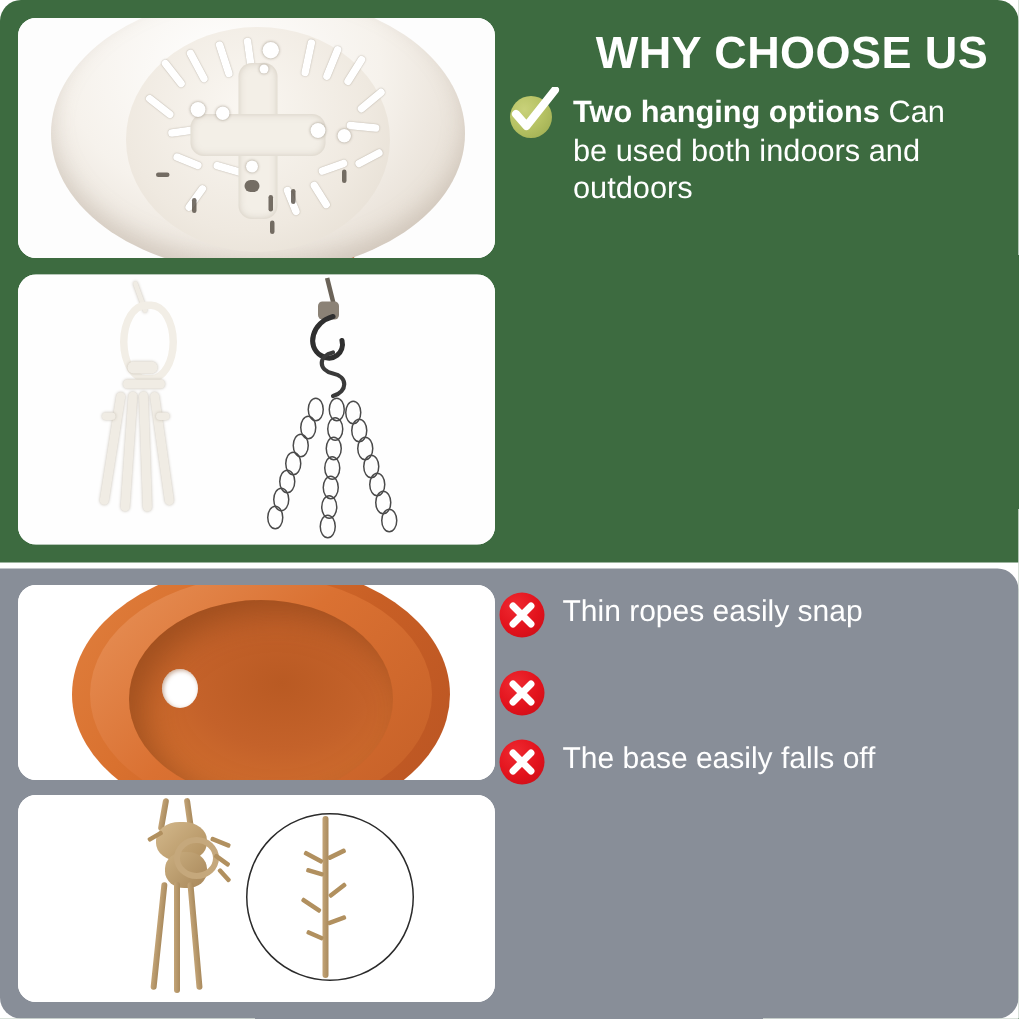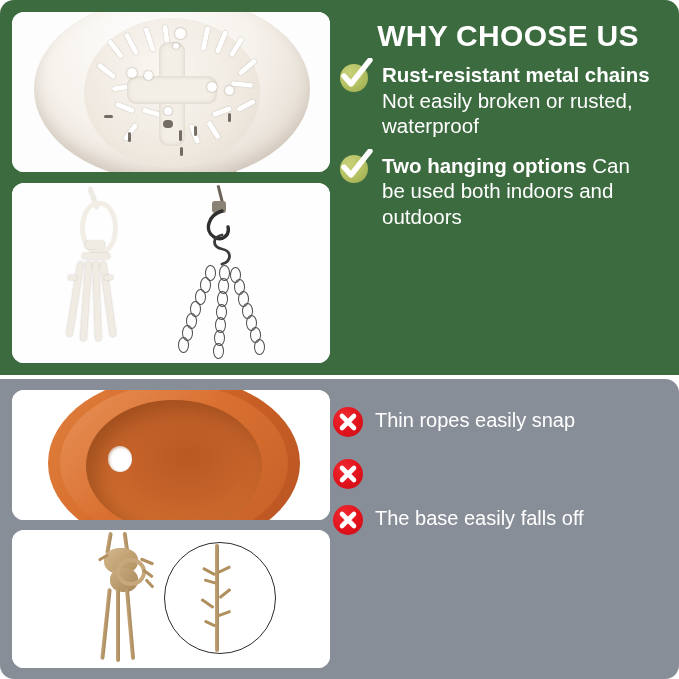--- a/index.html
+++ b/index.html
@@ -31,21 +31,21 @@
   .ico-x{width:30px;height:30px;position:relative;}
   .ico-x .disc{position:absolute;left:0;top:0;width:30px;height:30px;border-radius:50%;
     background:radial-gradient(circle at 36% 30%,#ef2a31 0%,#e2121c 55%,#c50d16 100%);}
   .ico-x svg{position:absolute;left:0;top:0;width:30px;height:30px;}
 
   .txt{color:#ffffff;}
   .pros-txt{font-size:20.5px;line-height:25.5px;margin-left:11px;max-width:272px;}
   .cons-txt{font-size:20px;line-height:26px;margin-left:12px;max-width:268px;}
   .b{font-weight:bold;}
 
-  .title{position:absolute;left:368px;top:18px;width:280px;color:#ffffff;
+  .title{position:absolute;left:388px;top:18px;width:280px;color:#ffffff;
     font-size:30px;font-weight:bold;letter-spacing:.3px;text-align:center;line-height:36px;}
 
   
   .p1-bg{position:absolute;inset:0;background:#fdfdfd;}
   .p1-terra{position:absolute;left:96px;top:120px;width:132px;height:52px;
     background:linear-gradient(180deg,#d98b5a,#c2663a);border-radius:0 0 26px 26px;}
   .p1-bowl{position:absolute;left:22px;top:-16px;width:276px;height:186px;border-radius:50%;
     background:radial-gradient(ellipse at 42% 28%,#ffffff 0%,#f6f2ec 46%,#e6ded4 78%,#d8cec2 100%);
     box-shadow:inset 0 -8px 14px rgba(170,155,140,.35);}
   .p1-inner{position:absolute;left:72px;top:6px;width:176px;height:150px;border-radius:50%;
@@ -193,29 +193,20 @@
           <div class="chain-link" style="left:238px;top:144px;width:9px;height:14px;"></div>
           <div class="chain-link" style="left:242px;top:156px;width:9px;height:14px;"></div>
         </div>
       </div>
     </div>
 
     <div class="title">WHY CHOOSE US</div>
 
     <div class="list" style="left:340px;top:62px;width:330px;">
 
-      <div class="row" style="margin-bottom:14px;">
-        <span class="icon-wrap ico-check">
-          <span class="disc"></span>
-          <svg viewBox="0 0 34 34">
-              <path d="M5 18 L12 26 L31 2" fill="none" stroke="#ffffff" stroke-width="5.4" stroke-linecap="round" stroke-linejoin="round"></path>
-            </svg>
-        </span>
-        <span class="txt pros-txt"><b class="b">Rust-resistant metal chains</b><span> Not easily broken or rusted, waterproof</span></span>
-      </div>
 
 
       <div class="row">
         <span class="icon-wrap ico-check">
           <span class="disc"></span>
           <svg viewBox="0 0 34 34">
               <path d="M5 18 L12 26 L31 2" fill="none" stroke="#ffffff" stroke-width="5.4" stroke-linecap="round" stroke-linejoin="round"></path>
             </svg>
         </span>
         <span class="txt pros-txt"><b class="b">Two hanging options</b><span> Can be used both indoors and outdoors</span></span>
@@ -261,21 +252,21 @@
           <div class="frizz" style="left:206px;top:38px;width:13px;height:3px;transform:rotate(-26deg);"></div>
           <div class="frizz" style="left:192px;top:50px;width:12px;height:3px;transform:rotate(16deg);"></div>
           <div class="frizz" style="left:206px;top:62px;width:14px;height:3px;transform:rotate(-38deg);"></div>
           <div class="frizz" style="left:188px;top:72px;width:15px;height:3px;transform:rotate(34deg);"></div>
           <div class="frizz" style="left:206px;top:82px;width:13px;height:3px;transform:rotate(-20deg);"></div>
           <div class="frizz" style="left:192px;top:92px;width:12px;height:3px;transform:rotate(24deg);"></div>
         </div>
       </div>
     </div>
 
-    <div class="list" style="left:333px;top:28px;width:330px;">
+    <div class="list" style="left:333px;top:16px;width:330px;">
 
       <div class="row" style="margin-bottom:22px;">
         <span class="icon-wrap ico-x">
           <span class="disc"></span>
           <svg viewBox="0 0 30 30">
               <path d="M9 9 L21 21 M21 9 L9 21" stroke="#ffffff" stroke-width="4.6" stroke-linecap="round"></path>
             </svg>
         </span>
         <span class="txt cons-txt">Thin ropes easily snap</span>
       </div>

